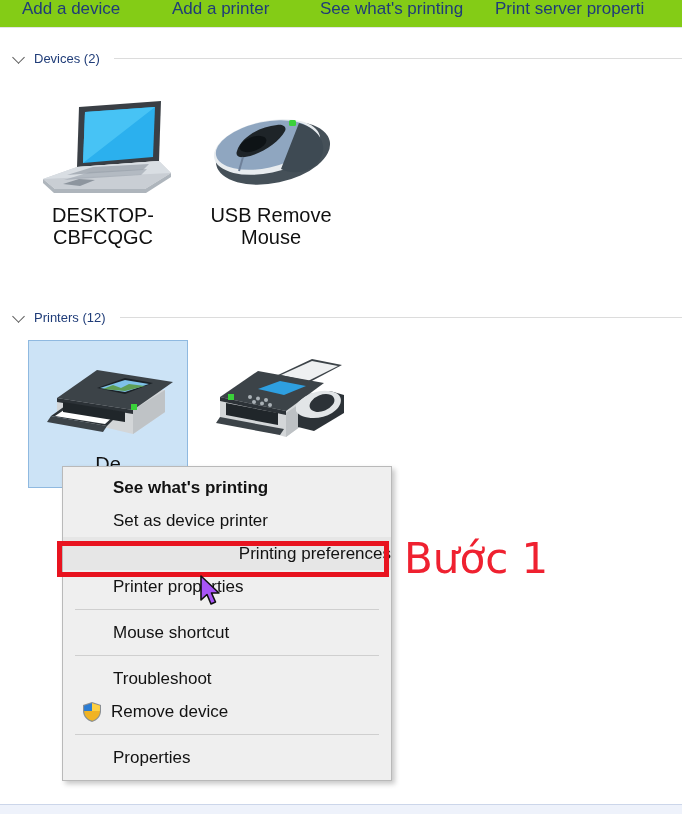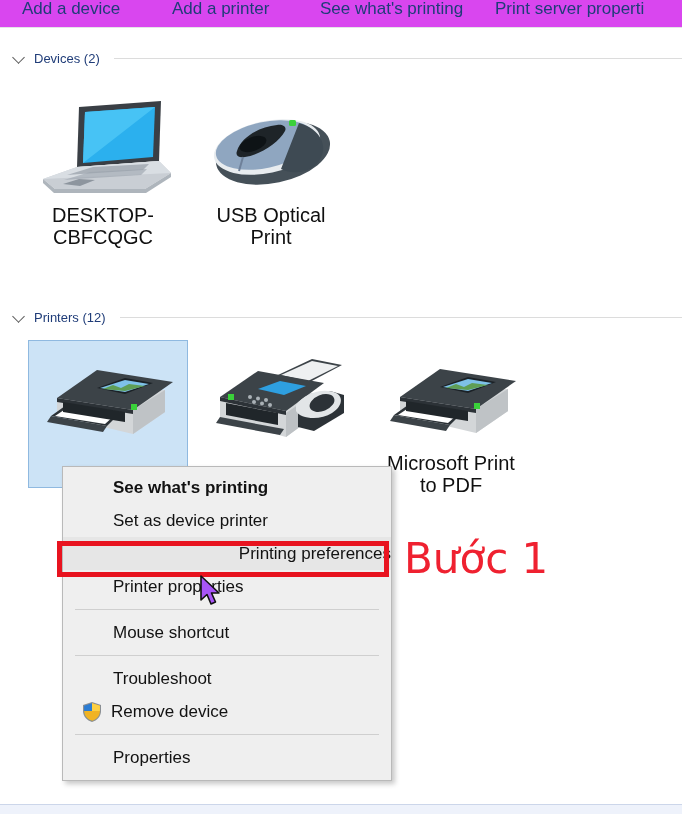--- a/index.html
+++ b/index.html
@@ -18,21 +18,21 @@
     height: 814px;
     background: #ffffff;
   }
 
   
   .commandbar {
     position: absolute;
     left: 0; top: 0;
     width: 682px;
     height: 28px;
-    background: #d946ef;
+    background: #84cc16;
     border-bottom: 1px solid #e3e4e6;
   }
   .cmd-item {
     position: absolute;
     top: -4px;
     font-size: 17px;
     color: #1f3c78;
     white-space: nowrap;
     line-height: 26px;
   }
@@ -252,21 +252,21 @@
         <path d="M98 28 C120 34 128 52 118 66 C110 78 92 80 80 74 Z" fill="#3e4a53"></path>
 
         <path d="M36 56 C40 42 58 32 76 30 C82 29 86 32 84 36 C78 48 58 60 44 62 C38 63 34 61 36 56 Z" fill="#1e2428"></path>
         <ellipse cx="52" cy="49" rx="14" ry="7" fill="#0e1316" transform="rotate(-20 52 49)"></ellipse>
 
         <path d="M42 62 L38 76" stroke="#6e8099" stroke-width="2" fill="none"></path>
 
         <rect x="88" y="25" width="7" height="6" rx="1.5" fill="#3ad13a"></rect>
       </svg>
     </div>
-    <div class="tile-label">USB Optical Print</div>
+    <div class="tile-label">USB Remove Mouse</div>
   </div>
 
   <div class="group-header" id="printers-header">
     <span class="group-chevron"></span>
     <span class="group-title">Printers (12)</span>
     <span class="group-rule"></span>
   </div>
 
   <div class="tile selected" id="tile-printer-1">
     <div class="tile-icon">
@@ -284,20 +284,21 @@
 
         <rect x="98" y="62" width="6" height="6" fill="#3ad13a"></rect>
 
         <path d="M18 74 L32 64 L86 72 L74 84 Z" fill="#2c3237"></path>
         <path d="M22 74 L34 66 L82 73 L72 82 Z" fill="#ffffff"></path>
         <path d="M14 80 L18 74 L74 84 L70 90 Z" fill="#3c4348"></path>
 
         <path d="M30 60 L30 70 L92 80 L92 70 Z" fill="#20262a"></path>
       </svg>
     </div>
+    <div class="tile-label">De</div>
   </div>
 
   <div class="tile" id="tile-printer-2">
     <div class="tile-icon">
       <svg width="150" height="108" viewBox="0 0 150 108">
 
         <path d="M76 34 L110 18 L140 24 L106 42 Z" fill="#3c4348"></path>
         <path d="M79 34 L110 20 L136 25 L106 40 Z" fill="#eef0f1"></path>
 
         <path d="M18 56 L18 78 L84 96 L114 74 L114 52 Z" fill="#d3d6d8"></path>
@@ -324,39 +325,20 @@
         <path d="M94 64 C102 52 122 46 134 52 C142 56 140 66 130 72 C118 80 98 78 94 70 Z" fill="#e2e5e7"></path>
         <ellipse cx="120" cy="62" rx="13" ry="8" fill="#2c3237" transform="rotate(-22 120 62)"></ellipse>
 
         <path d="M24 62 L24 74 L76 84 L76 72 Z" fill="#20262a"></path>
         <path d="M14 82 L18 76 L82 88 L78 94 Z" fill="#3c4348"></path>
       </svg>
     </div>
     <div class="tile-label"></div>
   </div>
 
-  <div class="tile" id="tile-printer-3">
-    <div class="tile-icon">
-      <svg width="150" height="108" viewBox="0 0 150 108">
-        <path d="M24 56 L24 74 L100 92 L132 70 L132 48 Z" fill="#d3d6d8"></path>
-        <path d="M100 92 L132 70 L132 48 L100 68 Z" fill="#bfc3c6"></path>
-        <path d="M24 56 L64 28 L140 40 L100 68 Z" fill="#3c4348"></path>
-        <path d="M24 56 L100 68 L100 72 L24 60 Z" fill="#2c3237"></path>
-        <path d="M64 46 L92 36 L120 41 L92 52 Z" fill="#1b2126"></path>
-        <path d="M67 46 L92 38 L116 42 L92 50 Z" fill="#7ec1e8"></path>
-        <path d="M70 47 L80 43 L88 46 L96 42 L112 44 L92 49 Z" fill="#5f9e55"></path>
-        <rect x="98" y="62" width="6" height="6" fill="#3ad13a"></rect>
-        <path d="M18 74 L32 64 L86 72 L74 84 Z" fill="#2c3237"></path>
-        <path d="M22 74 L34 66 L82 73 L72 82 Z" fill="#ffffff"></path>
-        <path d="M14 80 L18 74 L74 84 L70 90 Z" fill="#3c4348"></path>
-        <path d="M30 60 L30 70 L92 80 L92 70 Z" fill="#20262a"></path>
-      </svg>
-    </div>
-    <div class="tile-label">Microsoft Print to PDF</div>
-  </div>
 
   <div class="context-menu">
 
     <div class="menu-item bold">
       <span class="menu-text">See what's printing</span>
     </div>
 
     <div class="menu-item">
       <span class="menu-text">Set as device printer</span>
     </div>

